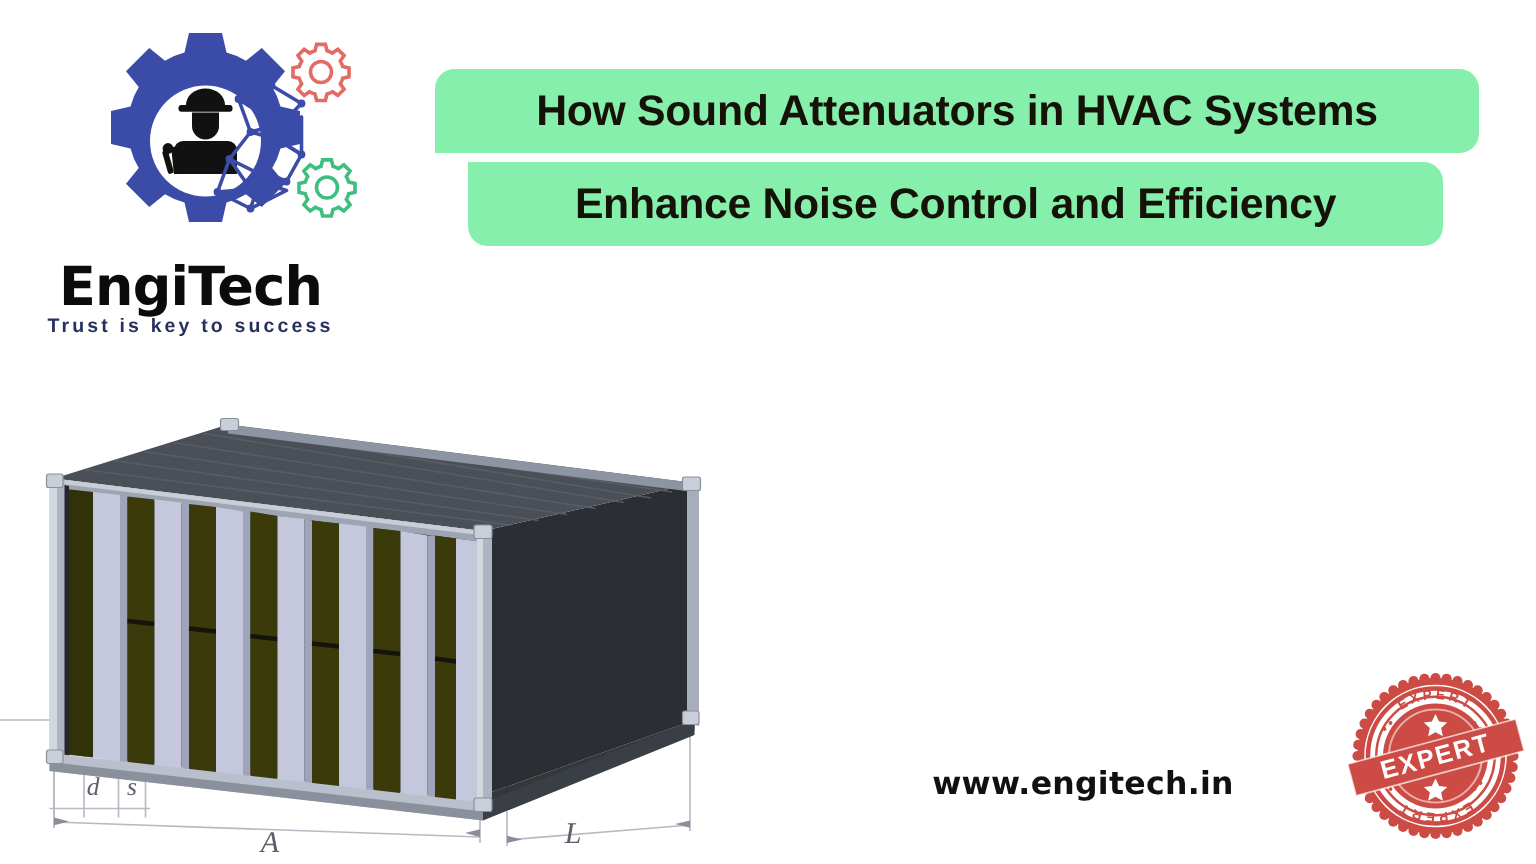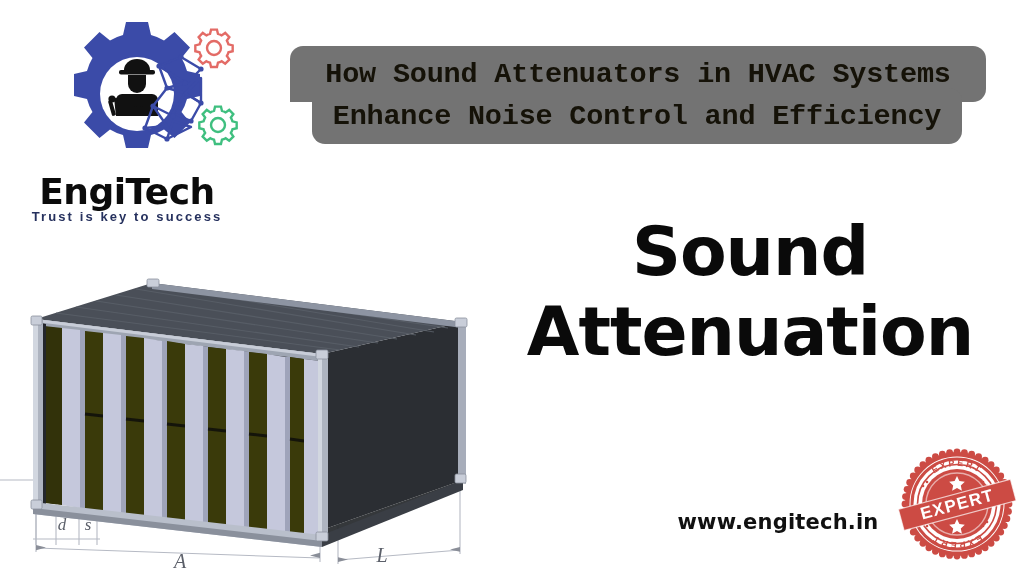--- a/index.html
+++ b/index.html
@@ -57,41 +57,41 @@
     font-weight: bold;
     font-size: 13px;
     letter-spacing: 2.1px;
     color: #26315e;
     line-height: 1;
   }
 
   
   .title-band {
     position: absolute;
-    background: #737373;
+    background: #86efac;
     color: #151208;
-    font-family: Liberation Mono, monospace;
+    font-family: Liberation Sans, sans-serif;
     font-weight: bold;
     display: flex;
     align-items: center;
     justify-content: center;
     white-space: nowrap;
     letter-spacing: -0.2px;
   }
   #title-line-1 {
     left: 290px;
     top: 46px;
     width: 696px;
     height: 56px;
     border-radius: 13px 13px 13px 0;
     font-size: 28.5px;
   }
   #title-line-2 {
     left: 312px;
-    top: 88px;
+    top: 108px;
     width: 650px;
     height: 56px;
     border-radius: 0 13px 13px 13px;
     font-size: 28.5px;
   }
 
   
   #headline {
     position: absolute;
     left: 500px;
@@ -103,21 +103,21 @@
     font-size: 68px;
     line-height: 1.18;
     color: #0a0a0a;
     letter-spacing: -1px;
   }
   #headline .hl-line { display: block; }
 
   
   #site-url {
     position: absolute;
-    left: 588px;
+    left: 532px;
     top: 510px;
     width: 380px;
     text-align: center;
     font-family: "DejaVu Sans", sans-serif;
     font-weight: bold;
     font-size: 21px;
     color: #111111;
     letter-spacing: 0.2px;
   }
 
@@ -205,24 +205,20 @@
       </g>
     </svg>
 
     <div id="brand-name">EngiTech</div>
     <div id="brand-tagline">Trust is key to success</div>
   </div>
 
   <div class="title-band" id="title-line-1">How Sound Attenuators in HVAC Systems</div>
   <div class="title-band" id="title-line-2">Enhance Noise Control and Efficiency</div>
 
-  <div id="headline">
-    <span class="hl-line">Sound</span>
-    <span class="hl-line">Attenuation</span>
-  </div>
 
   <div id="site-url">www.engitech.in</div>
 
   <svg id="expert-badge" viewBox="0 0 122 126">
     <defs>
       <path id="arcTop" d="M 23 64 A 38 38 0 0 1 99 64"></path>
       <path id="arcBot" d="M 99 64 A 38 38 0 0 1 23 64"></path>
     </defs>
 
     <g fill="#CC4B44">

